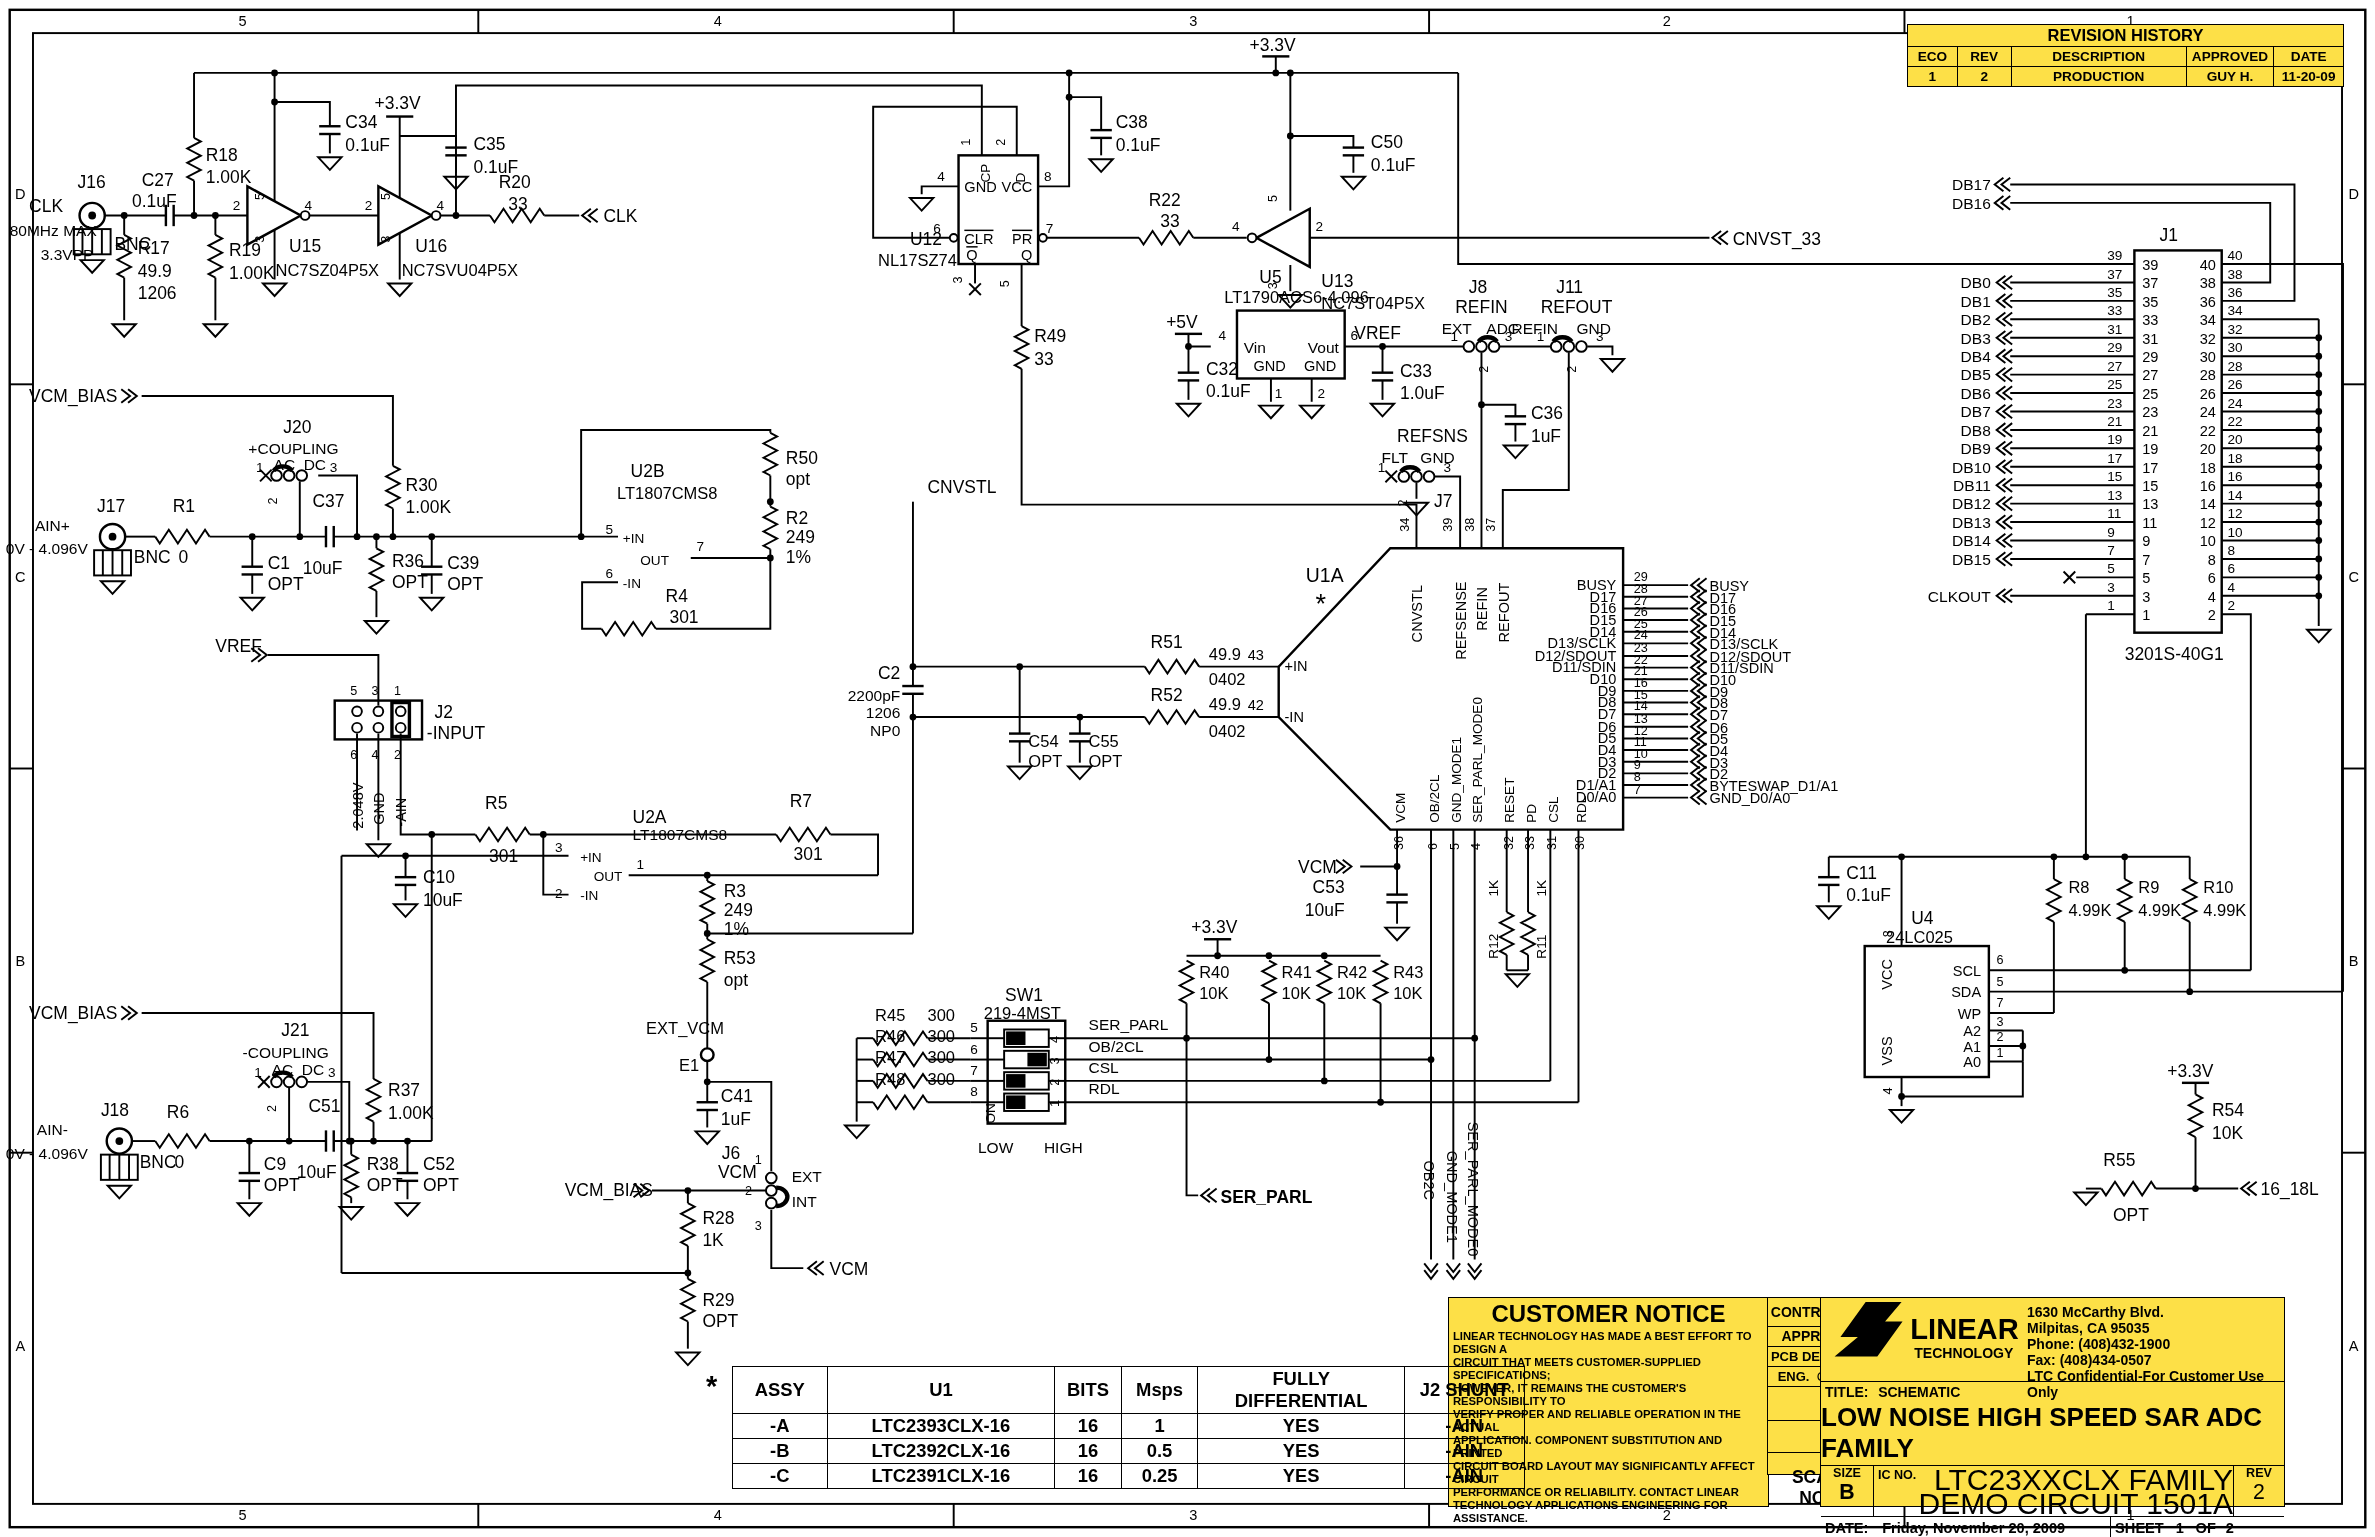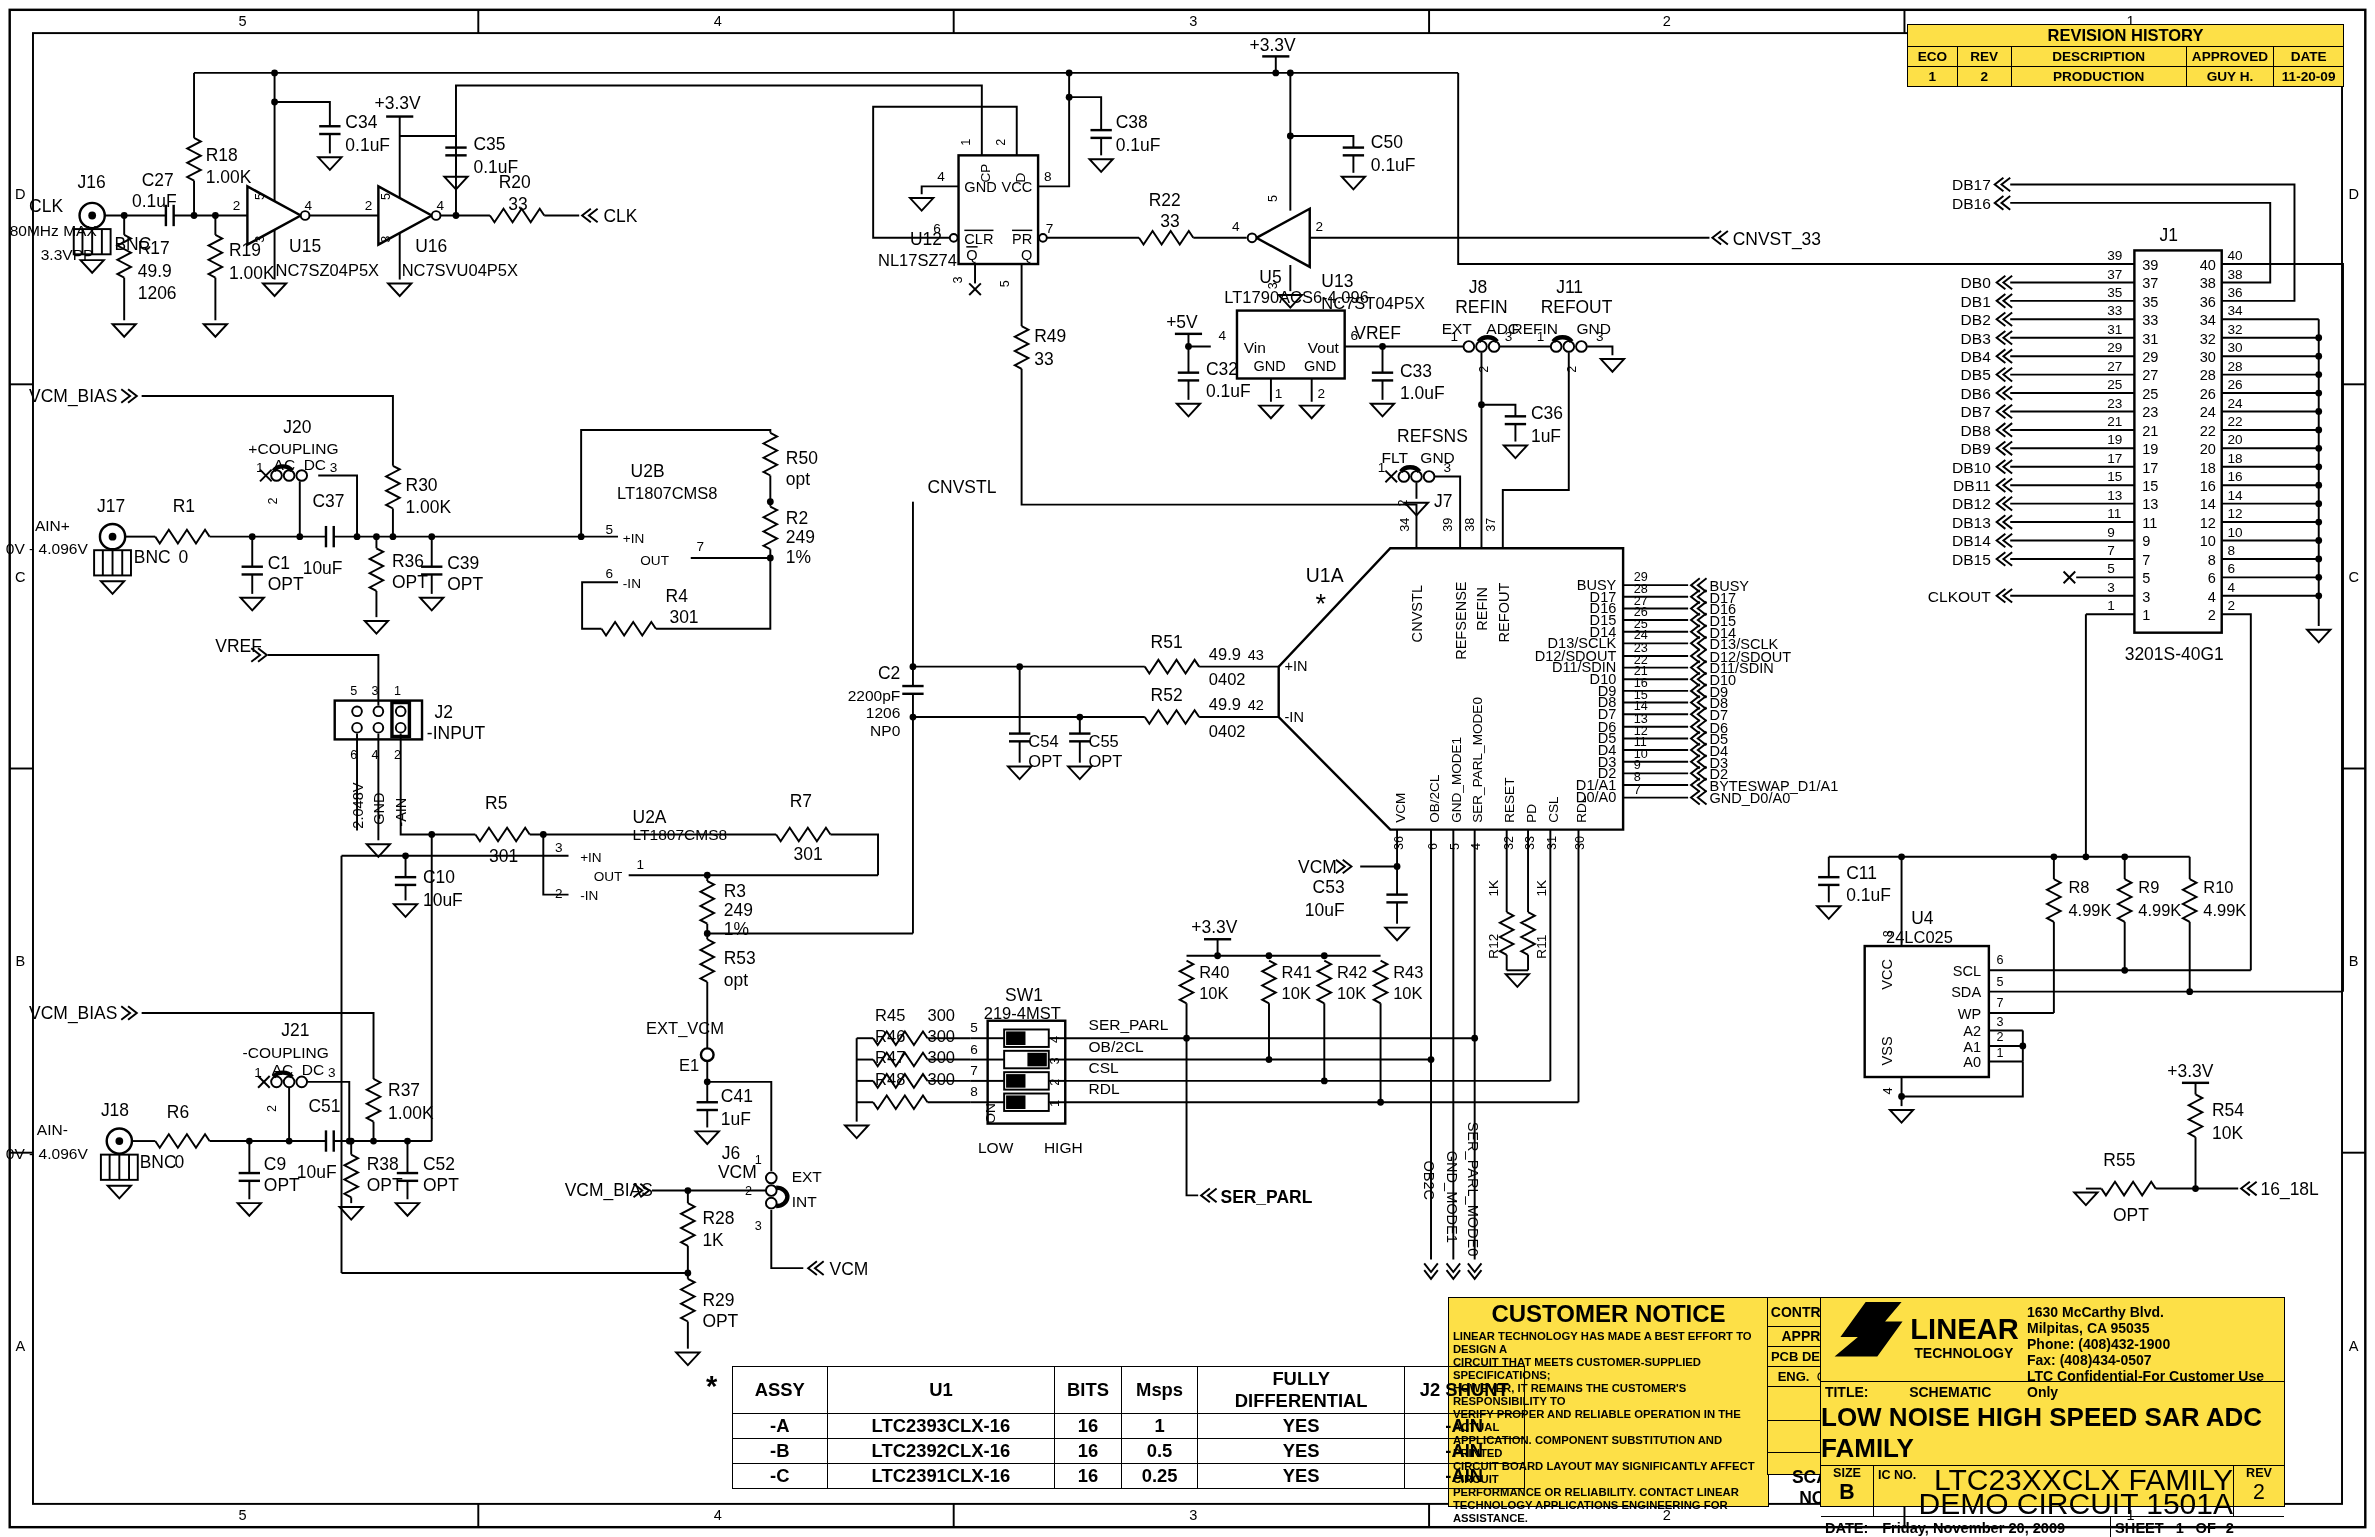--- a/index.html
+++ b/index.html
@@ -1391,21 +1391,21 @@
       <div style="flex:1;font-size:14px;font-weight:bold;line-height:16px;padding-top:5.8px;" id="tb-addr">
           <div>1630 McCarthy Blvd.</div>
           <div>Milpitas, CA 95035</div>
           <div>Phone: (408)432-1900</div>
           <div>Fax: (408)434-0507</div>
           <div>LTC Confidential-For Customer Use Only</div>
         </div>
     </div>
     <div style="border-bottom:0;font-size:14px;font-weight:bold;padding:1.9px 3.9px;">
       <span>TITLE:</span>
-      <span style="padding-left:5.8px;margin-left:31px;">SCHEMATIC</span>
+      <span style="padding-left:5.8px;">SCHEMATIC</span>
     </div>
     <div style="border-bottom:1.9px solid #000;font-size:26px;font-weight:bold;text-align:left;padding:0 0 1px 0;">LOW NOISE HIGH SPEED SAR ADC FAMILY</div>
     <div style="display:flex;border-bottom:1.9px solid #000;height:50px;">
       <div style="width:52px;border-right:1.9px solid #000;text-align:center;">
         <div style="font-size:12.6px;font-weight:bold;">SIZE</div>
         <div style="font-size:21.3px;font-weight:bold;">B</div>
       </div>
       <div style="flex:1;position:relative;border-right:1.9px solid #000;">
         <div style="position:absolute;left:3.9px;top:1.9px;font-size:12.6px;font-weight:bold;">IC NO.</div>
         <div style="text-align:right;font-size:30px;line-height:24px;padding-top:1.9px;">

